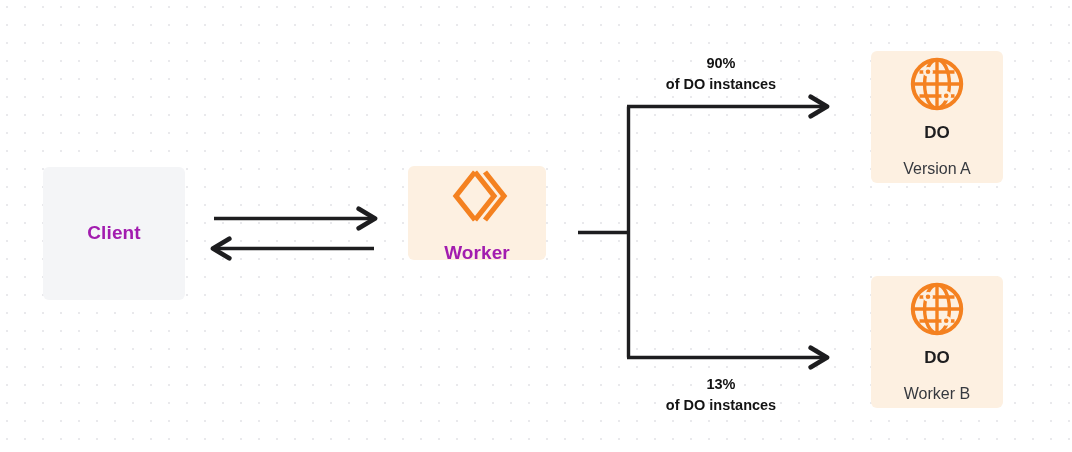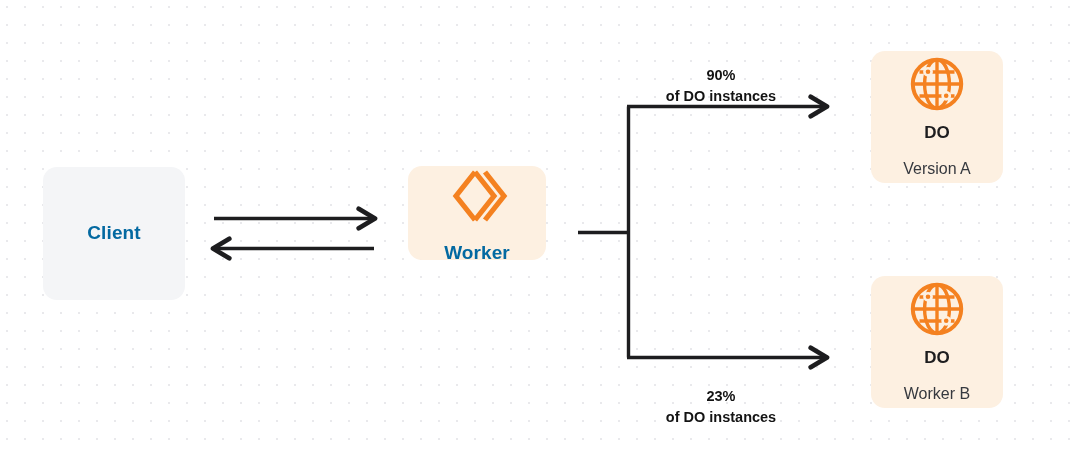--- a/index.html
+++ b/index.html
@@ -17,21 +17,21 @@
     overflow: hidden;
     background-color: #ffffff;
     background-image: radial-gradient(circle at 1px 1px, #e9e9ec 1.15px, rgba(255,255,255,0) 1.3px);
     background-size: 18px 18px;
     background-position: 6px 6px;
   }
 
   
   .node {
     position: absolute;
-    border-radius: 14px;
+    border-radius: 6px;
     display: flex;
     flex-direction: column;
     align-items: center;
     justify-content: center;
     box-sizing: border-box;
   }
   .node-client {
     left: 43px;
     top: 167px;
     width: 142px;
@@ -56,21 +56,21 @@
     left: 871px;
     top: 276px;
     width: 132px;
     height: 132px;
     background: #fdf0e1;
   }
 
   .node-title {
     font-size: 19px;
     font-weight: 700;
-    color: #0369a1;
+    color: #a21caf;
     letter-spacing: 0.1px;
     line-height: 1.1;
   }
   .node-title-sm {
     font-size: 17px;
     font-weight: 700;
     color: #1d1d1f;
     line-height: 1.1;
   }
   .node-sub {
@@ -103,21 +103,20 @@
 
   
   .edge-label {
     position: absolute;
     text-align: center;
     font-size: 14.5px;
     font-weight: 700;
     color: #131313;
     line-height: 1.45;
     white-space: nowrap;
-    margin-top: 12px;
   }
   .edge-label-top {
     left: 627px;
     top: 53px;
     width: 188px;
   }
   .edge-label-bottom {
     left: 627px;
     top: 374px;
     width: 188px;
@@ -206,17 +205,17 @@
     <div class="node-title-sm">DO</div>
     <div class="node-sub">Worker B</div>
   </div>
 
   <div class="edge-label edge-label-top">
     <div>90%</div>
     <div>of DO instances</div>
   </div>
 
   <div class="edge-label edge-label-bottom">
-    <div>23%</div>
+    <div>13%</div>
     <div>of DO instances</div>
   </div>
 
 </div>
 
 </body></html>

